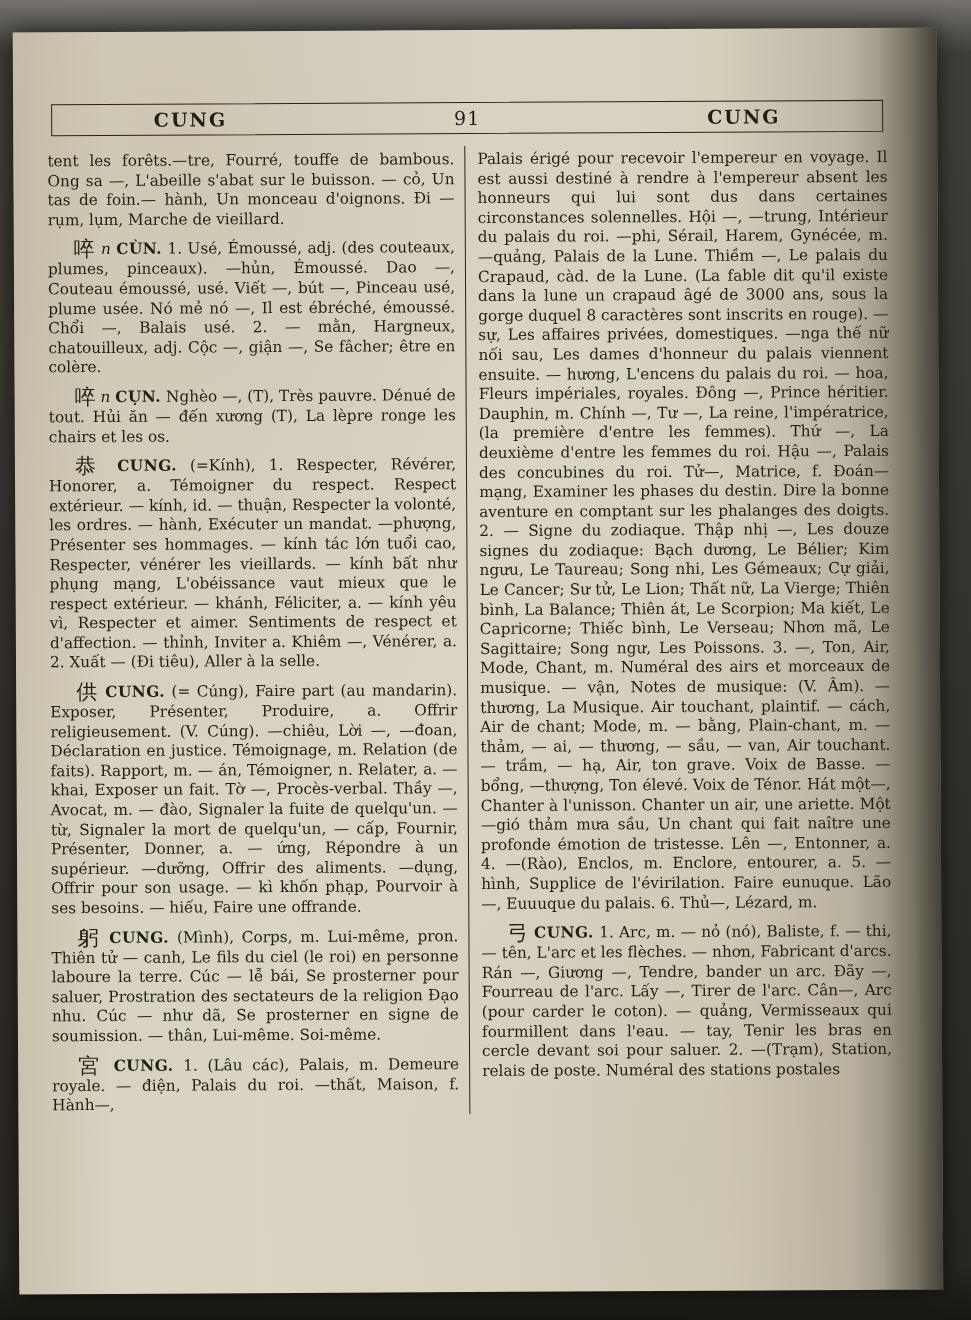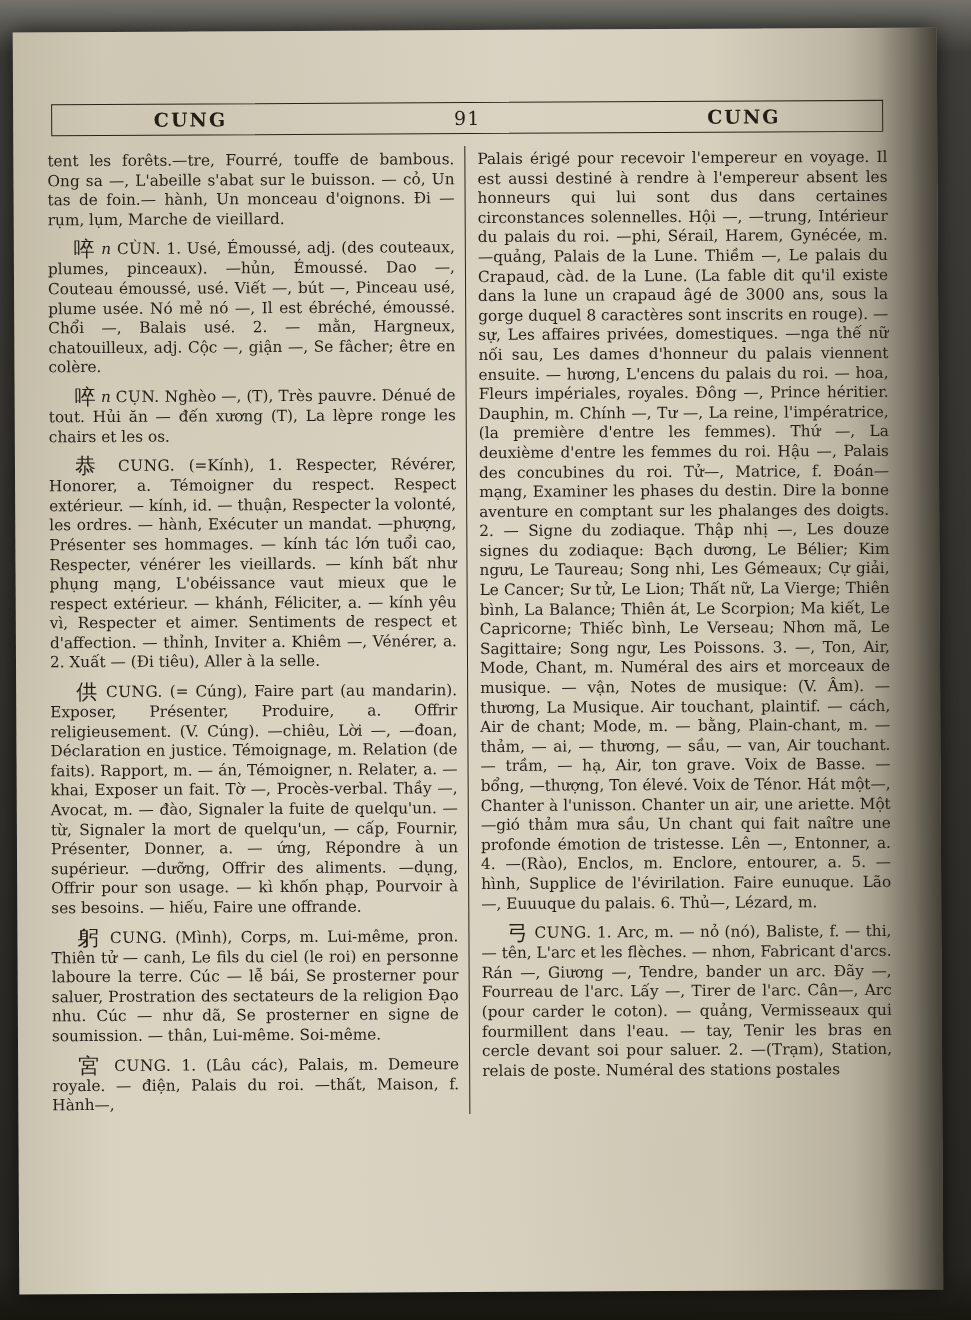--- a/index.html
+++ b/index.html
@@ -80,21 +80,21 @@
   p.cont  { margin: 0; }
   p.entry { margin: 9px 0 0 0; text-indent: 26px; }
 
   .hanzi {
     font-size: 21px;
     line-height: 1;
     vertical-align: -2px;
   }
   .prefix { font-style: italic; }
   .head {
-    font-weight: normal;
+    font-weight: bold;
     letter-spacing: 0.5px;
   }
 </style>
 </head>
 <body>
 
 <div class="photo">
   <div class="paper">
     <div class="page-inner">
 

